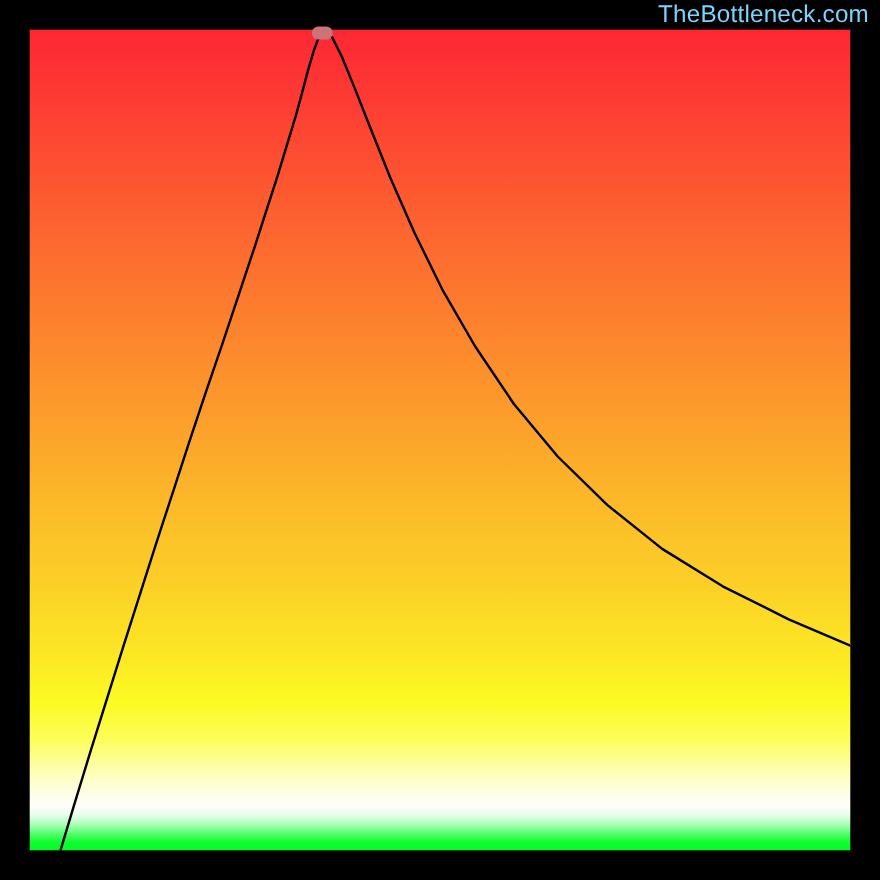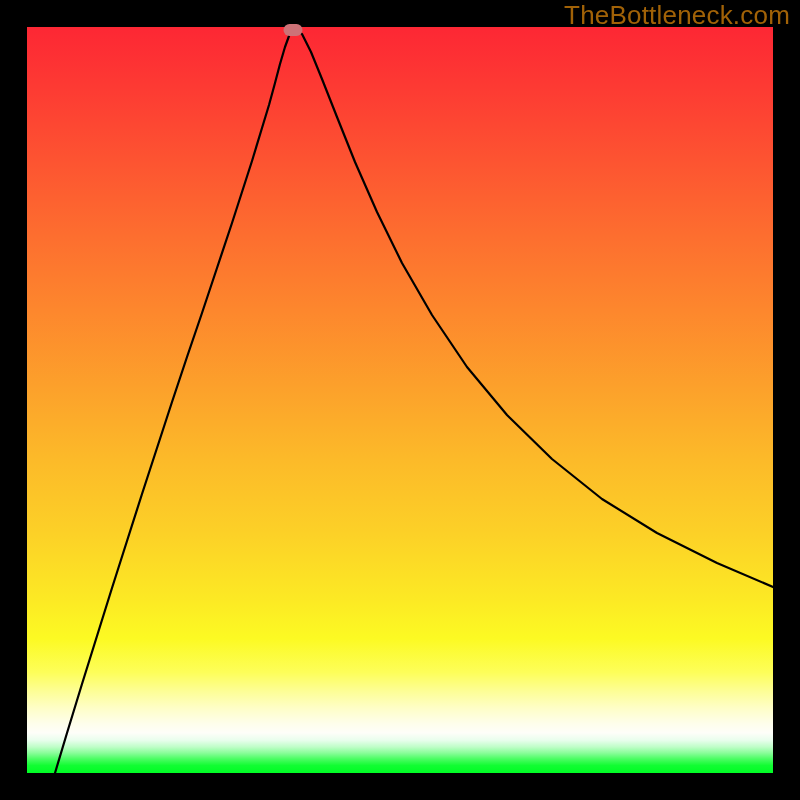--- a/index.html
+++ b/index.html
@@ -60,22 +60,22 @@
     width: 19px;
     height: 12px;
     border-radius: 6px / 6px;
     background: #cd7277;
     transform: translate(-50%, -50%);
   }
   .watermark {
     position: absolute;
     top: 0px;
     right: 10px;
-    color: #a16207;
-    font-size: 26px;
+    color: #7dd3fc;
+    font-size: 22px;
     font-weight: 500;
     letter-spacing: 0.2px;
   }
 </style>
 </head>
 <body>
 
 <div class="frame">
 
   <div class="plot-area">

